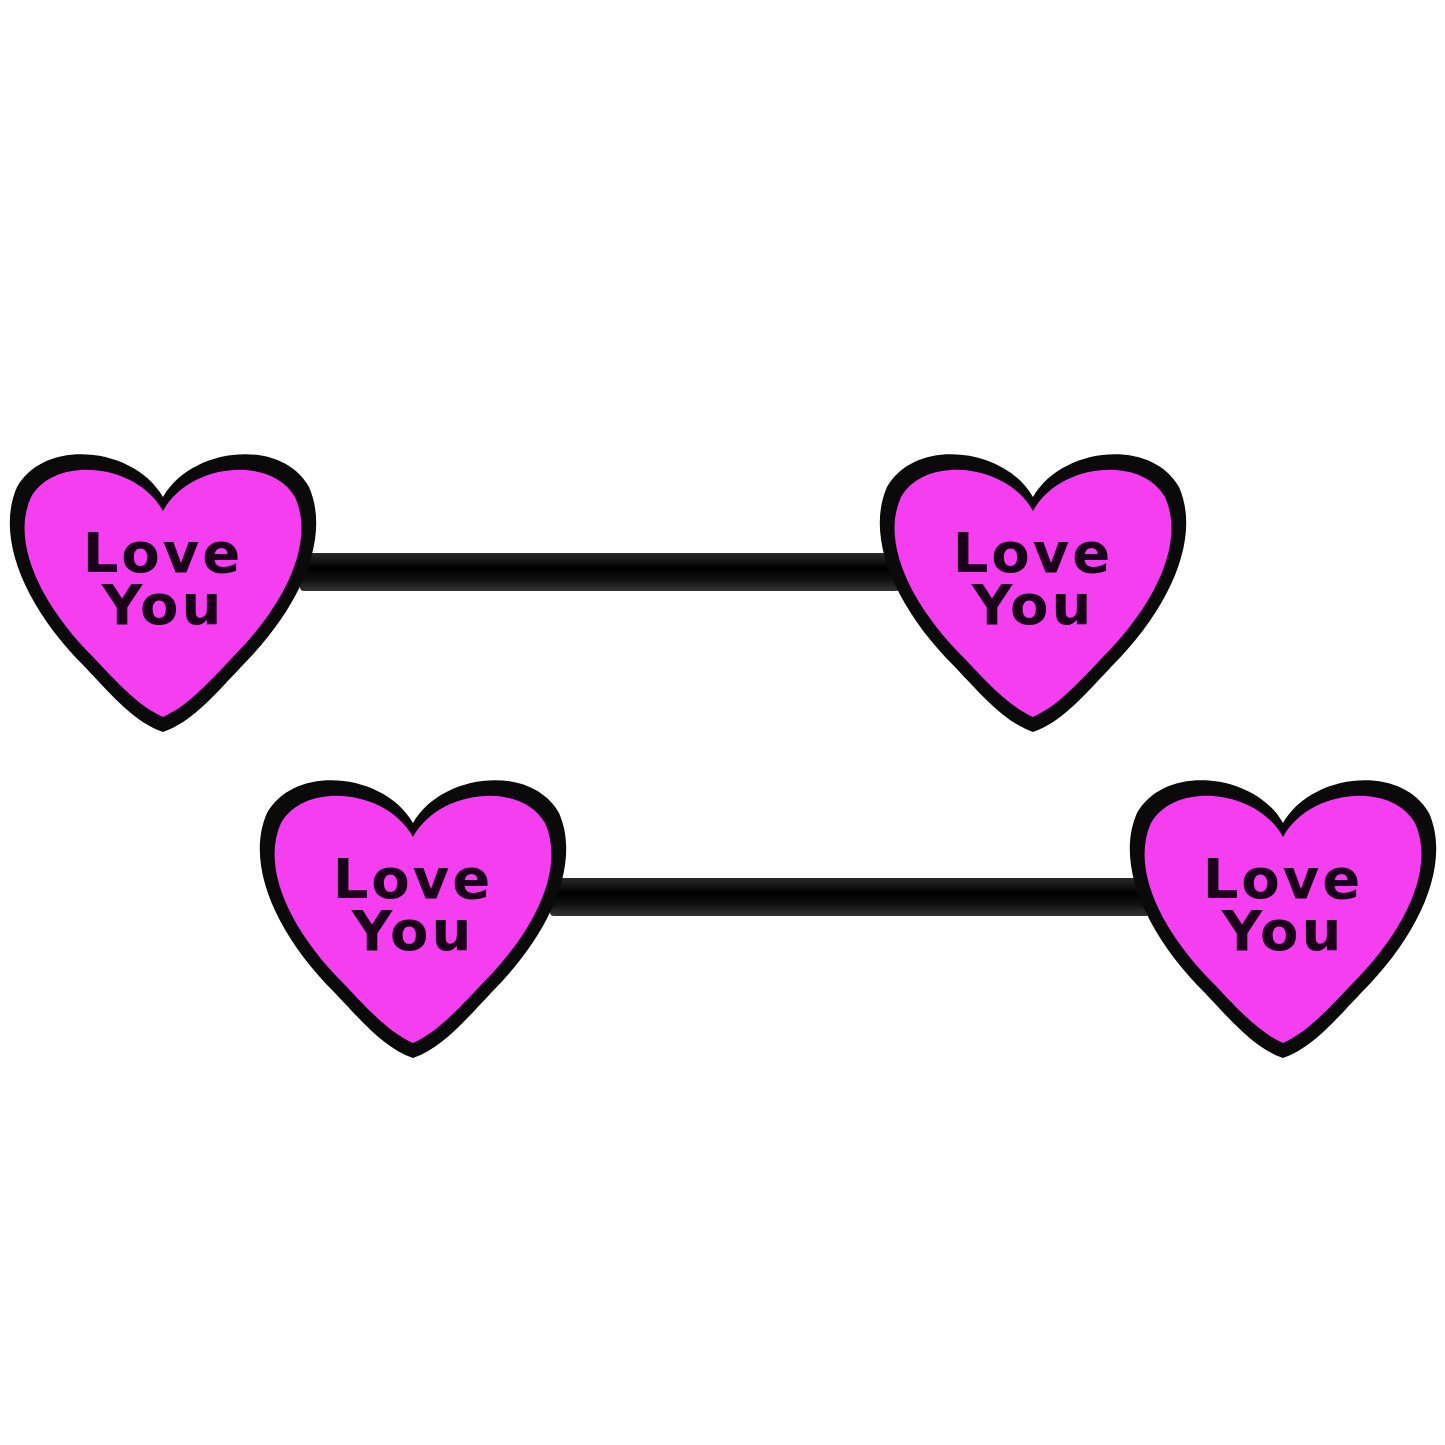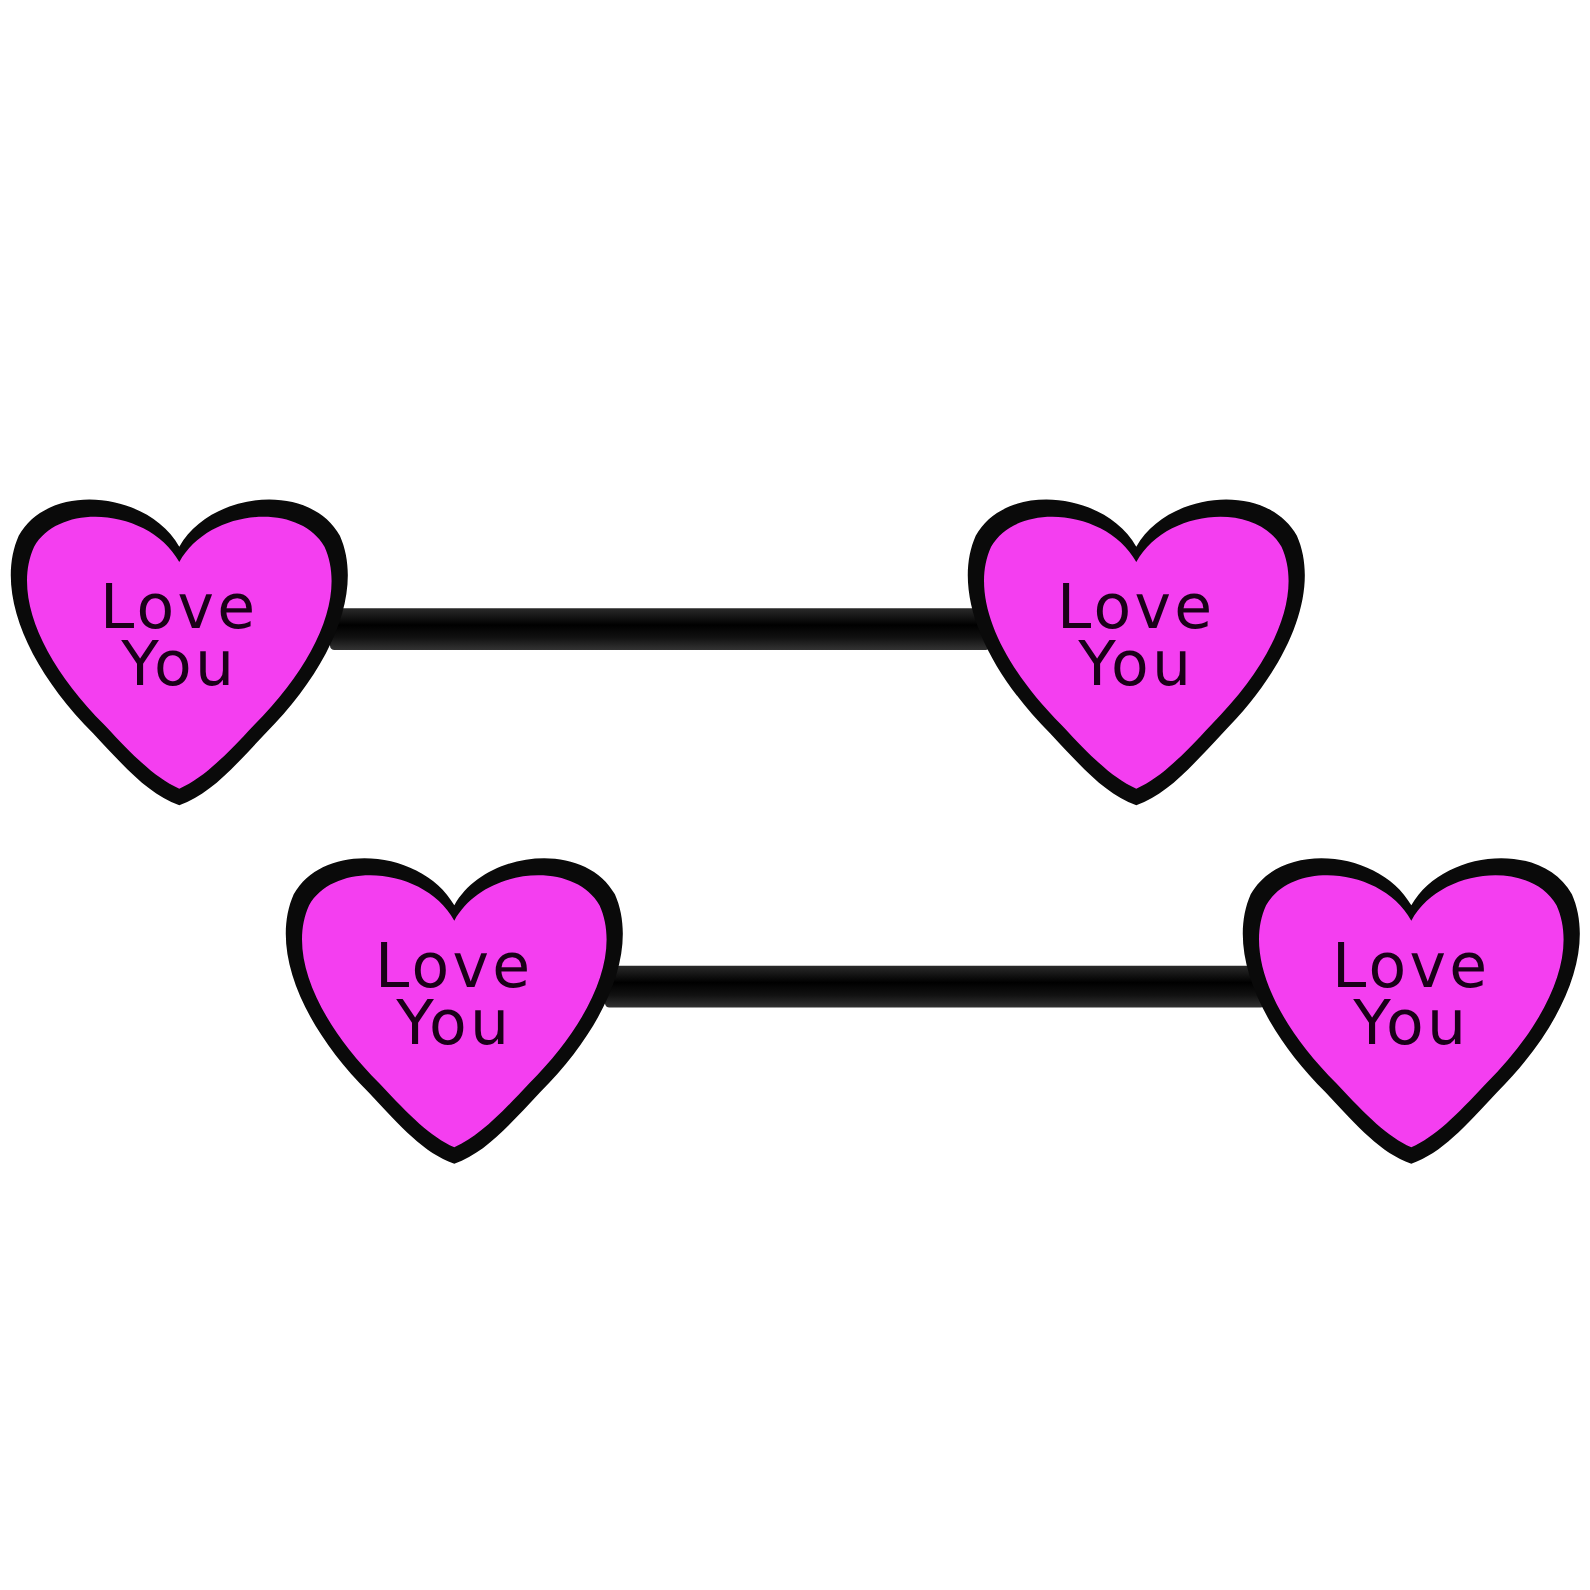--- a/index.html
+++ b/index.html
@@ -1,18 +1,18 @@
 <!DOCTYPE html>
 <html><head>
 <meta charset="utf-8">
 <style>
   html,body{margin:0;padding:0;background:#ffffff;}
   body{width:1445px;height:1445px;position:relative;overflow:hidden;font-family:"DejaVu Sans",sans-serif;}
   .bar{position:absolute;background:linear-gradient(#2a2a2a,#000 40%,#111 70%,#333);border-radius:4px;}
-  .heart{position:absolute;width:316px;height:300px;}
+  .heart{position:absolute;width:316px;height:300px;font-weight:bold;}
   .heart svg{position:absolute;left:0;top:0;width:100%;height:100%;}
   .heart .txt{position:absolute;left:0;width:100%;text-align:center;color:#1a0018;font-size:56px;letter-spacing:3px;line-height:1;}
   .heart .l1{top:88px;}
   .heart .l2{top:140px;}
 </style>
 </head>
 <body>
 
 <div>
   <div class="bar" style="left:300px;top:553px;width:600px;height:38px;"></div>

